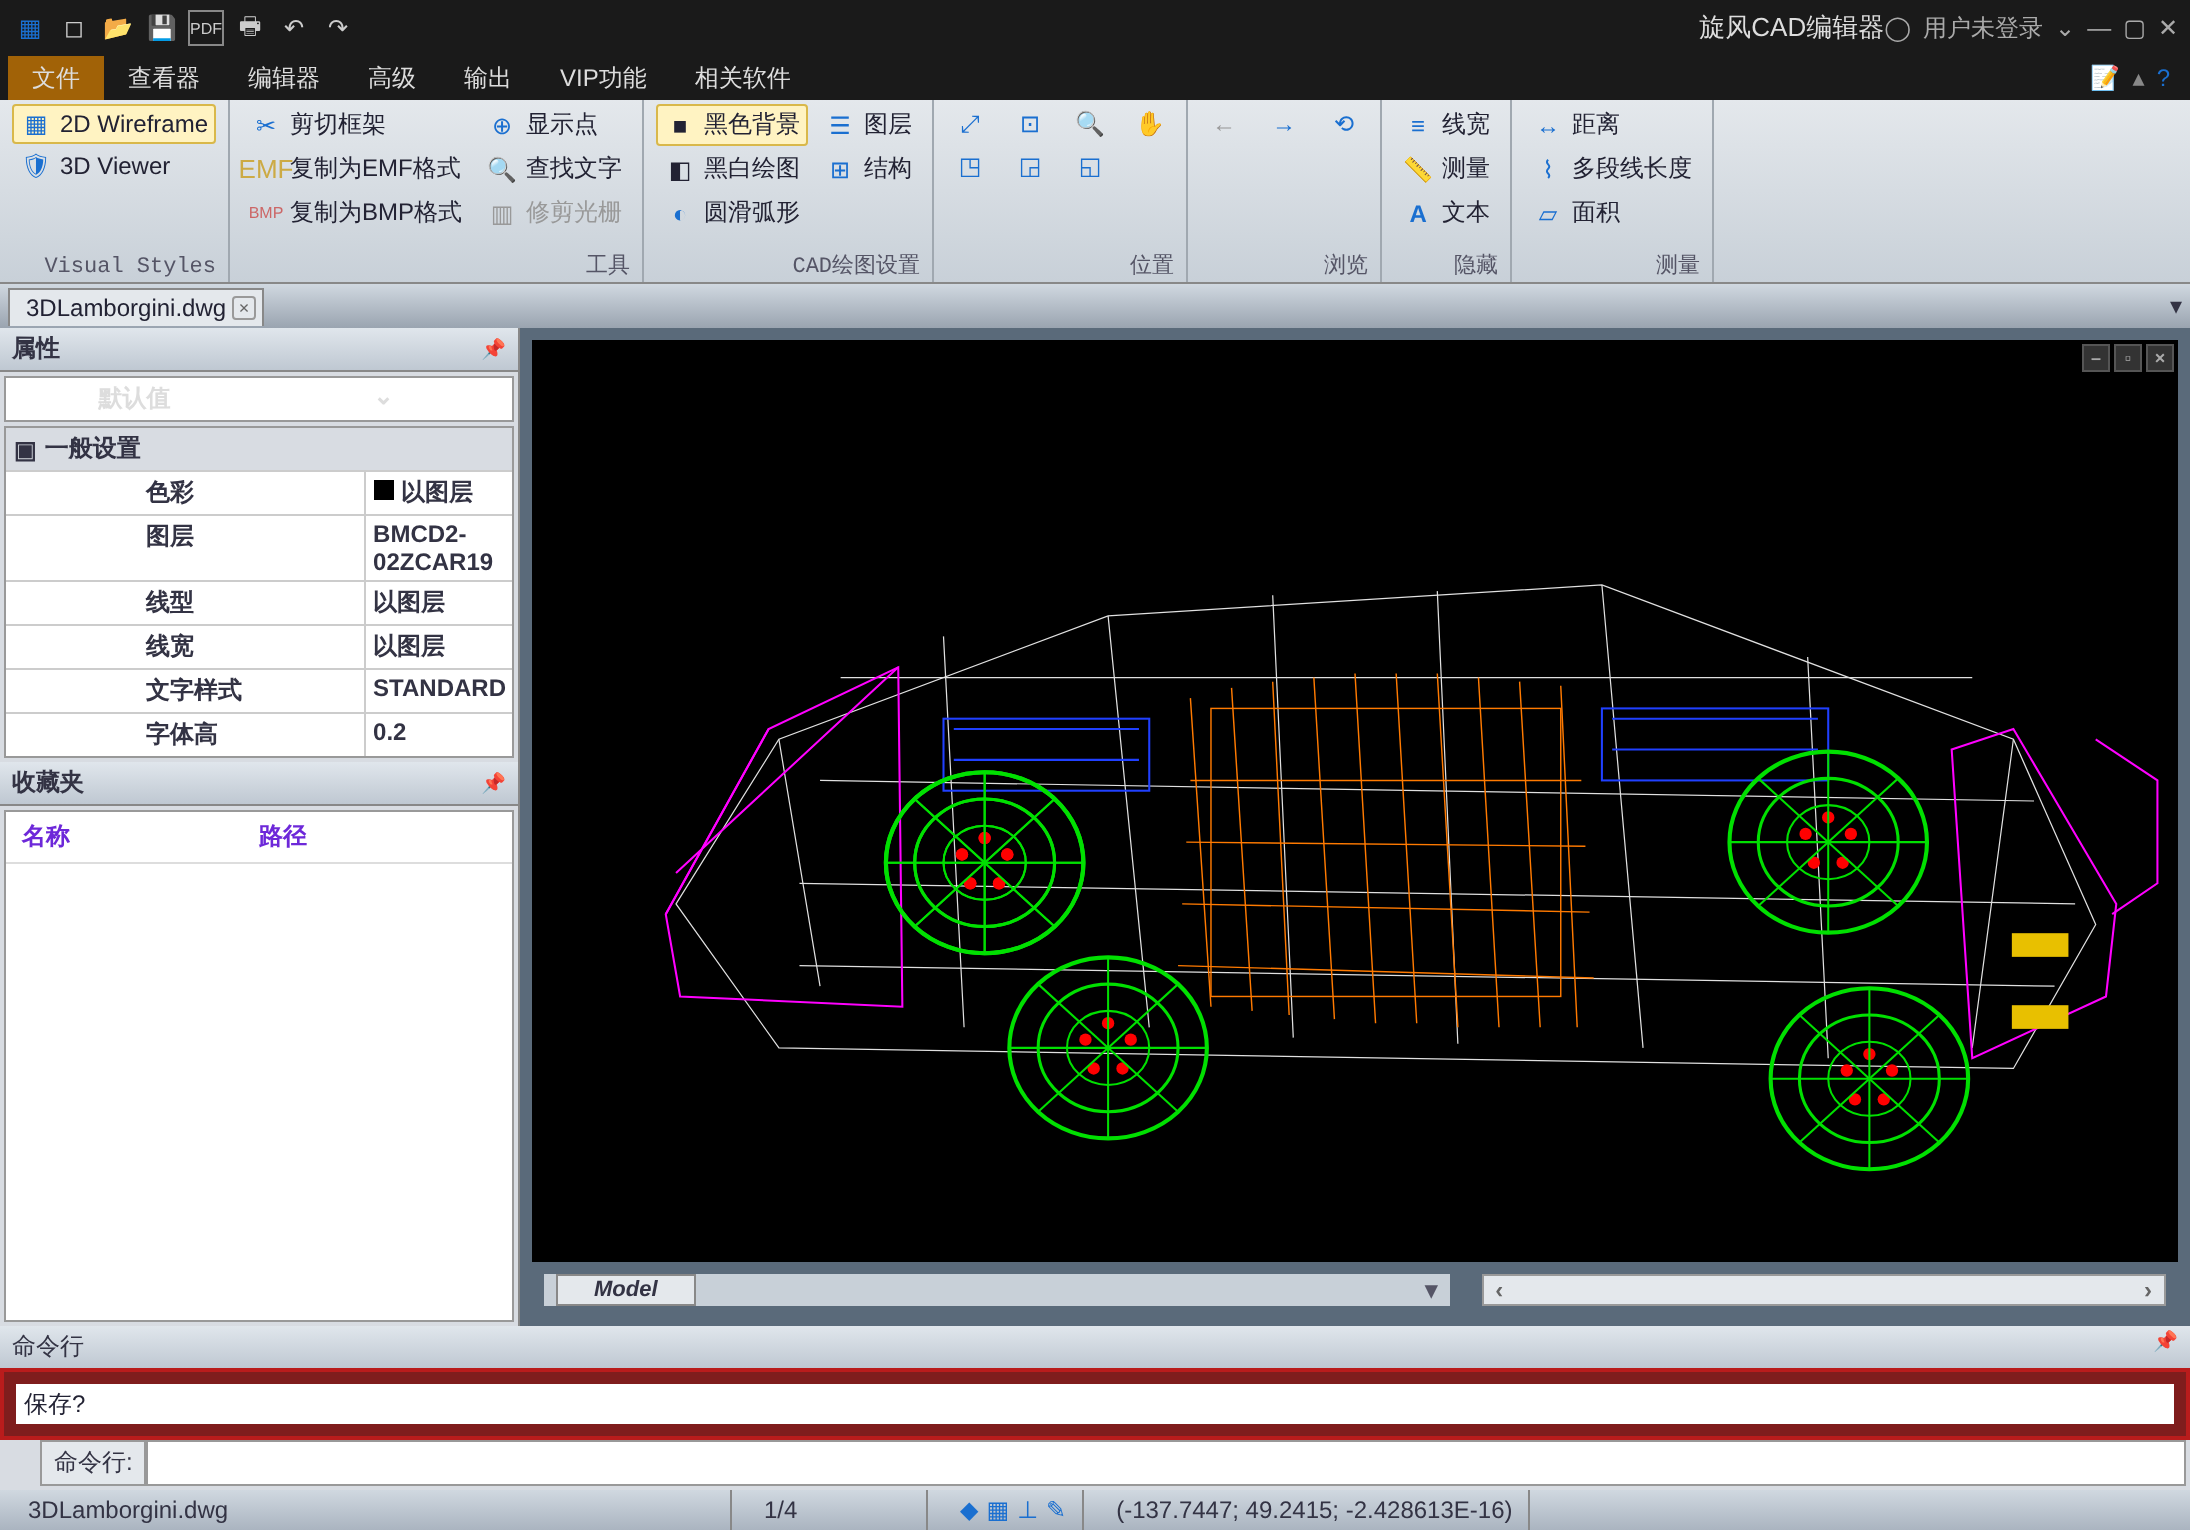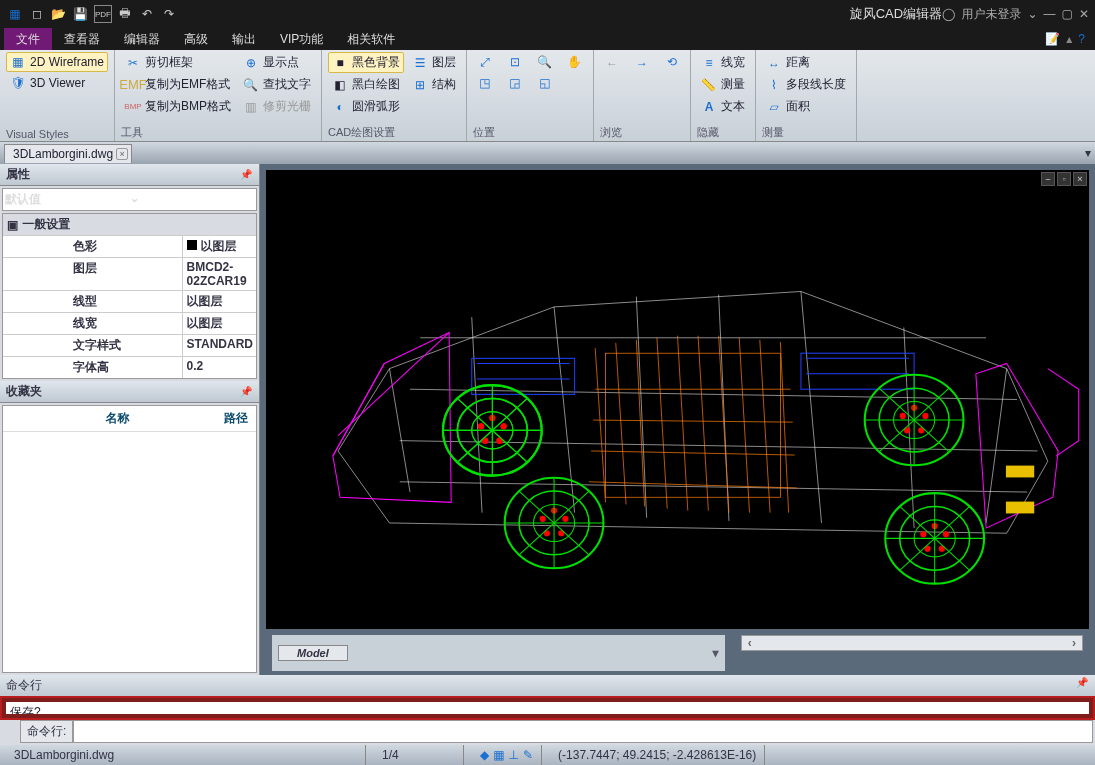--- a/index.html
+++ b/index.html
@@ -4,59 +4,59 @@
 <style>
 * { margin: 0; padding: 0; box-sizing: border-box; font-family: "Microsoft YaHei", Arial, sans-serif; font-size: 12px; }
 body { width: 1095px; height: 765px; background: #1a1a1a; color: #ddd; overflow: hidden; display: flex; flex-direction: column; }
 .titlebar { height: 28px; background: #1a1a1a; display: flex; align-items: center; padding: 0 6px; }
 .tb-icons { display: flex; gap: 4px; align-items: center; }
 .tb-icon { width: 18px; height: 18px; display: flex; align-items: center; justify-content: center; color: #ccc; cursor: pointer; }
 .app-title { flex: 1; text-align: right; color: #ddd; font-size: 13px; }
 .tb-right { display: flex; gap: 6px; align-items: center; color: #aaa; }
 .menubar { height: 22px; background: #1a1a1a; display: flex; align-items: center; padding: 0 4px; }
 .menu-item { padding: 3px 12px; color: #ddd; cursor: pointer; }
-.menu-item.active { background: #701a75; }
+.menu-item.active { background: #a16207; }
 .ribbon { height: 92px; background: linear-gradient(#e4e8ec,#c8d0d8); border-bottom: 1px solid #888; display: flex; }
 .ribbon-group { display: flex; flex-direction: column; border-right: 1px solid #a0a8b0; padding: 2px 6px 0 6px; }
 .rg-body { flex: 1; display: flex; gap: 4px; }
 .rg-col { display: flex; flex-direction: column; gap: 1px; }
-.rg-label { text-align: left; color: #556; padding: 2px 0 1px 0; font-size: 11px; }
+.rg-label { text-align: right; color: #556; padding: 2px 0 1px 0; font-size: 11px; font-family: Liberation Mono, monospace; }
 .rbtn { display: flex; align-items: center; gap: 4px; padding: 2px 4px; cursor: pointer; color: #223; }
 .rbtn .ic { width: 16px; height: 16px; display: inline-flex; align-items: center; justify-content: center; }
 .rbtn.selected { background: #fff3c2; border: 1px solid #d9b84a; border-radius: 2px; padding: 1px 3px; }
 .tabbar { height: 22px; background: linear-gradient(#d0d8e0,#9aa4b0); display: flex; align-items: center; padding: 0 4px; gap: 2px; }
 .doc-tab { background: #e4e8ec; border: 1px solid #888; border-bottom: none; padding: 2px 18px 2px 8px; position: relative; color: #223; font-size: 11px; }
 .doc-tab .x { position: absolute; right: 3px; top: 3px; width: 12px; height: 12px; border: 1px solid #999; border-radius: 2px; display:flex; align-items:center; justify-content:center; font-size:9px; color:#666; }
 .main { flex: 1; display: flex; overflow: hidden; font-weight: bold; }
 .left-panel { width: 260px; background: #d8dce2; display: flex; flex-direction: column; border-right: 1px solid #888; }
 .panel-header { background: linear-gradient(#e0e6ec,#bfc8d2); border-bottom: 1px solid #888; padding: 2px 6px; color: #334; display:flex; align-items:center; }
 .panel-header .pin { margin-left:auto; font-size:10px; }
-.prop-default { border: 1px solid #999; background: #fff; margin: 2px; padding: 2px; display:flex; }
+.prop-default { border: 1px solid #999; background: #fff; margin: 2px; padding: 2px; display:flex;text-align:center; }
 .prop-default span{flex:1}
 .prop-grid { flex: 0 0 auto; overflow-y: auto; background: #fff; border: 1px solid #999; margin: 0 2px 2px 2px; }
 .prop-section { background: #d8dce2; padding: 2px 4px; color: #334; display:flex; gap:4px; align-items:center; }
 .prop-row { display: flex; border-top: 1px solid #ccc; }
 .prop-row .k { flex: 0 0 52%; padding: 2px 16px 2px 22px; color: #334; border-right:1px solid #ccc;margin-left:48px; }
 .prop-row .v { flex: 1; padding: 2px 4px; color: #334; background:#fff; }
 .fav-panel { flex: 1; background: #fff; margin: 2px; border: 1px solid #999; display:flex; flex-direction:column; }
-.fav-head { display:flex; padding:4px 8px; color:#0c4a6e; border-bottom:1px solid #ddd;text-align:right; }
+.fav-head { display:flex; padding:4px 8px; color:#6d28d9; border-bottom:1px solid #ddd; }
 .fav-head div{flex:1}
 .canvas-area { flex: 1; display: flex; flex-direction: column; background: #5a6a7a; }
 .viewport { flex: 1; background: #000; margin: 6px; position: relative; overflow:hidden; }
 .vp-controls { position:absolute; top:2px; right:2px; display:flex; gap:2px; }
 .vp-controls div{width:14px;height:14px;border:1px solid #555; background:#333; font-size:9px; color:#aaa; display:flex; align-items:center; justify-content:center; }
-.model-tabs { height: 36px; background: #c8d0d8; display: flex; align-items: center; padding: 0 6px; margin:0 6px; }
+.model-tabs { height: 16px; background: #c8d0d8; display: flex; align-items: center; padding: 0 6px; margin:0 6px; }
 .model-tab { background: #e4e8ec; border: 1px solid #888; padding: 1px 18px; font-size: 11px; font-style: italic; color:#334; }
 .h-scroll { height: 16px; background: #e4e8ec; border: 1px solid #999; margin: 0 6px 6px 6px; display:flex; }
 .h-scroll .ar { width:16px; text-align:center; color:#666; }
 .h-scroll .track { flex:1; }
 .cmd-area { background: #b91c1c; }
 .cmd-hdr { background: linear-gradient(#e0e6ec,#bfc8d2); padding: 2px 6px; color:#334; display:flex; }
 .cmd-hdr .pin{margin-left:auto; font-size:10px;}
-.cmd-log { background: #fff; border: 4px solid #7f1d1d; margin: 2px; height: 20px; padding: 2px 4px; color: #223; overflow-y:auto; font-size:11px; }
+.cmd-log { background: #fff; border: 6px solid #7f1d1d; margin: 2px; height: 32px; padding: 2px 4px; color: #223; overflow-y:auto; font-size:11px; }
 .cmd-input-row { display: flex; background: #d8dce2; padding: 0 2px 2px 20px; }
 .cmd-label { padding: 2px 6px; color:#334; border:1px solid #999; background:#e4e8ec; }
 .cmd-input { flex: 1; border: 1px solid #999; background:#fff; padding:2px; }
 .statusbar { height: 20px; background: linear-gradient(#d0d8e0,#aab4c0); display: flex; align-items: center; gap: 8px; padding: 0 6px; color:#334; font-size:11px; }
 .statusbar .cell { border-right:1px solid #888; padding:0 8px; height:100%; display:flex; align-items:center; }
 .statusbar .spacer { flex:1; }
 svg.car { width:100%; height:100%; }
 .icblue{color:#1a6fd0}
 .helpbar{margin-left:auto; display:flex; gap:6px; padding-right:6px;}
 </style>

